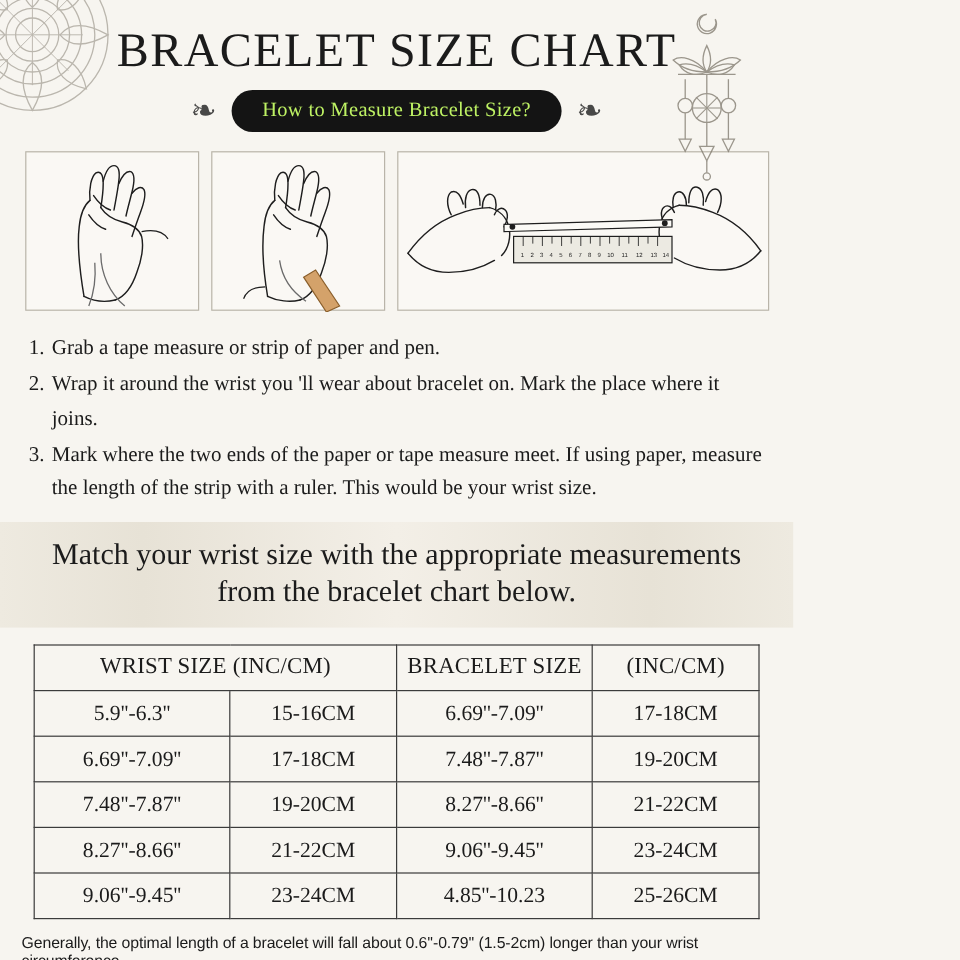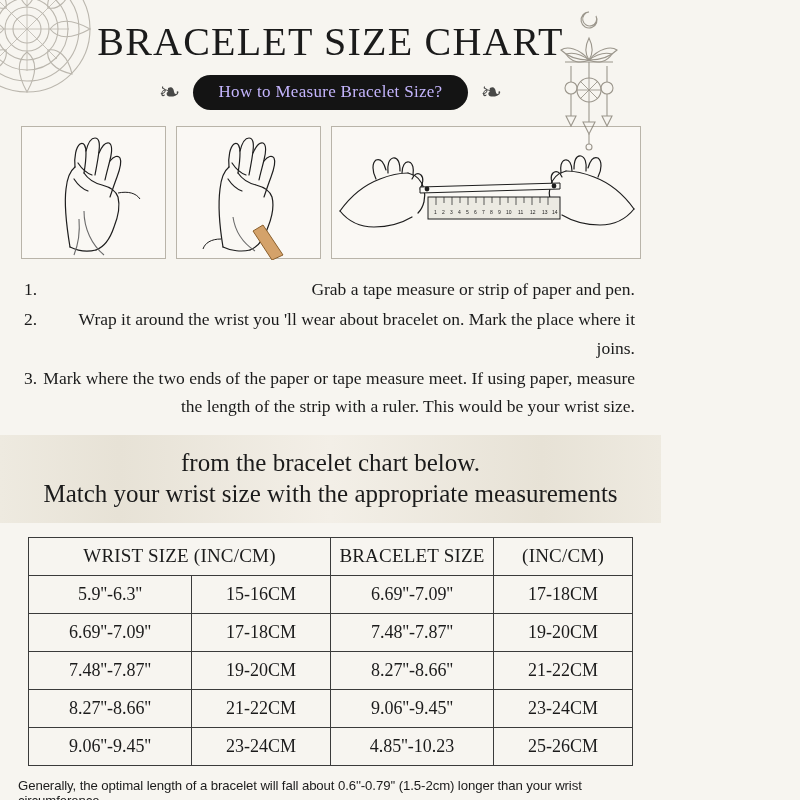--- a/index.html
+++ b/index.html
@@ -54,21 +54,21 @@
   
   .subtitle-row {
     display: flex;
     align-items: center;
     justify-content: center;
     gap: 12px;
     margin-top: 10px;
   }
   .pill {
     background: #141414;
-    color: #c4b5fd;
+    color: #bef264;
     border-radius: 20px;
     padding: 7px 26px 8px;
     font-size: 17px;
     letter-spacing: 0.3px;
     font-family: "Liberation Serif", serif;
     white-space: nowrap;
   }
   .flourish {
     font-size: 26px;
     color: #2a2a2a;
@@ -98,21 +98,21 @@
     font-size: 17.5px;
     line-height: 1.62;
     font-family: "Liberation Serif", serif;
   }
   .step {
     display: flex;
     gap: 6px;
     margin-bottom: 2px;
   }
   .step-num { white-space: nowrap; }
-  .step-text { flex: 1; text-align: right; }
+  .step-text { flex: 1; }
 
   
   .banner {
     margin-top: 14px;
     padding: 12px 20px 14px;
     text-align: center;
     font-size: 25px;
     line-height: 1.25;
     background: linear-gradient(to right, #eeeae0 0%, #e7e2d6 18%, #f3efe7 50%, #e7e2d6 82%, #eeeae0 100%);
     font-family: "Liberation Serif", serif;
@@ -355,22 +355,22 @@
       <span class="step-num">2.</span>
       <span class="step-text">Wrap it around the wrist you 'll wear about bracelet on. Mark the place where it joins.</span>
     </div>
     <div class="step">
       <span class="step-num">3.</span>
       <span class="step-text">Mark where the two ends of the paper or tape measure meet. If using paper, measure the length of the strip with a ruler. This would be your wrist size.</span>
     </div>
   </div>
 
   <div class="banner">
+    <div>Match your wrist size with the appropriate measurements</div>
     <div>from the bracelet chart below.</div>
-    <div>Match your wrist size with the appropriate measurements</div>
   </div>
 
   <div class="table-wrap">
     <table>
       <thead>
         <tr>
           <th class="col-a" colspan="2">WRIST SIZE (INC/CM)</th>
           <th class="col-c">BRACELET SIZE</th>
           <th class="col-d">(INC/CM)</th>
         </tr>

